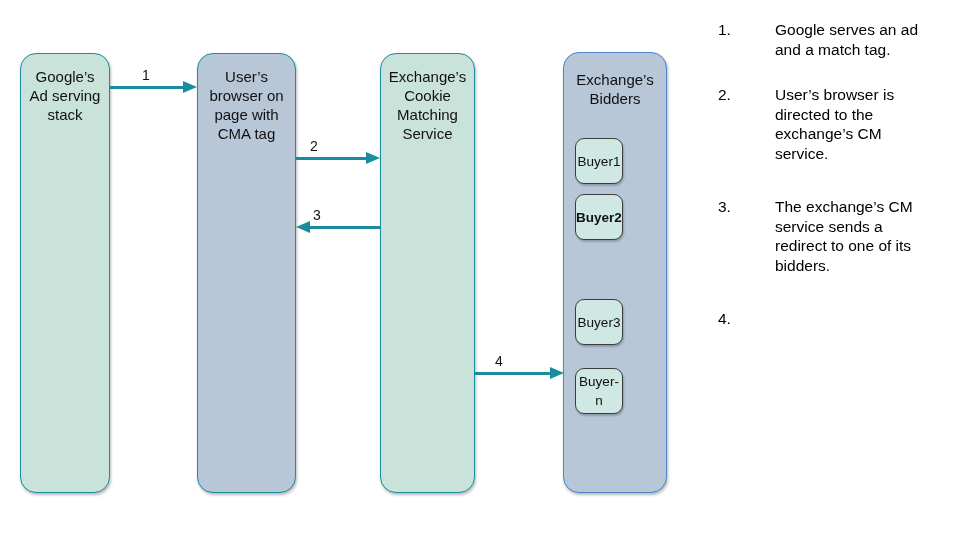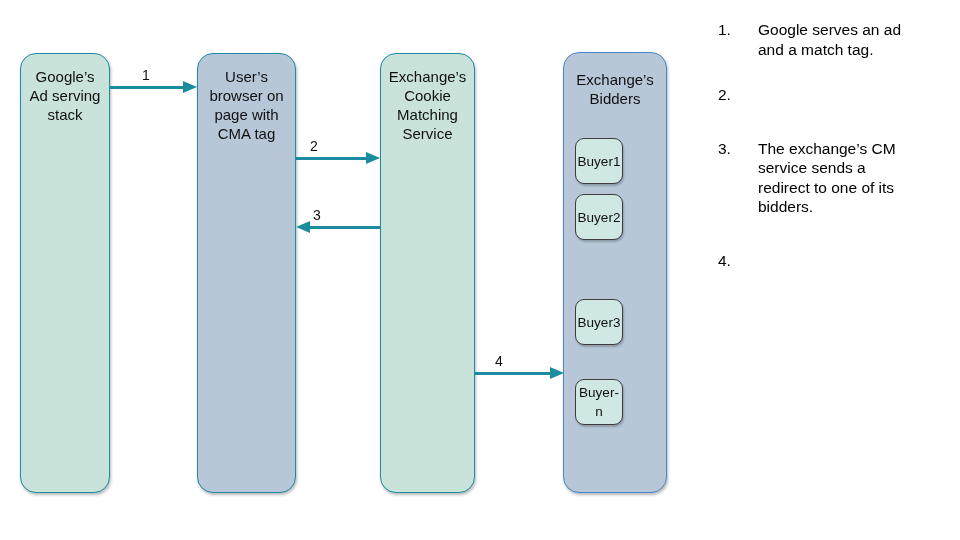--- a/index.html
+++ b/index.html
@@ -59,23 +59,23 @@
     border-radius: 9px;
     box-sizing: border-box;
     box-shadow: 1px 2px 2px rgba(0,0,0,0.22);
     display: flex;
     align-items: center;
     justify-content: center;
     font-size: 13.5px;
     color: #111111;
   }
   #buyer-1 { top: 85px; }
-  #buyer-2 { top: 141px; }
+  #buyer-2 { top: 141px; font-weight: bold; }
   #buyer-3 { top: 198px; margin-top: 48px; }
-  #buyer-n { top: 326px; }
+  #buyer-n { top: 315px; }
 
   
   .arrow { position: absolute; height: 12px; }
   .arrow .shaft {
     position: absolute;
     top: 4.5px;
     height: 3px;
     background: #1b8ca0;
     left: 0;
     right: 12px;
@@ -116,21 +116,21 @@
     position: absolute;
     left: 718px;
     top: 20px;
     width: 235px;
     color: #000000;
     font-size: 15.5px;
     line-height: 19.5px;
   }
   .step { display: flex; }
   .step-num { width: 40px; flex-shrink: 0; }
-  .step-text { white-space: pre-line; width: 180px; }
+  .step-text { white-space: pre-line; width: 180px; margin-left: 17px; }
   #step-1 { margin-bottom: 26px; }
   #step-2 { margin-bottom: 34px; }
   #step-3 { margin-bottom: 34px; }
 </style>
 </head>
 <body>
 
 <div id="slide">
 
   <div id="lane-google" class="lane lane-teal">
@@ -192,20 +192,24 @@
   </div>
 
   <div id="steps">
     <div id="step-1" class="step">
       <div class="step-num">1.</div>
       <div class="step-text">Google serves an ad
 and a match tag.</div>
     </div>
     <div id="step-2" class="step">
       <div class="step-num">2.</div>
+      <div class="step-text">User’s browser is
+directed to the
+exchange’s CM
+service.</div>
     </div>
     <div id="step-3" class="step">
       <div class="step-num">3.</div>
       <div class="step-text">The exchange’s CM
 service sends a
 redirect to one of its
 bidders.</div>
     </div>
     <div id="step-4" class="step">
       <div class="step-num">4.</div>

